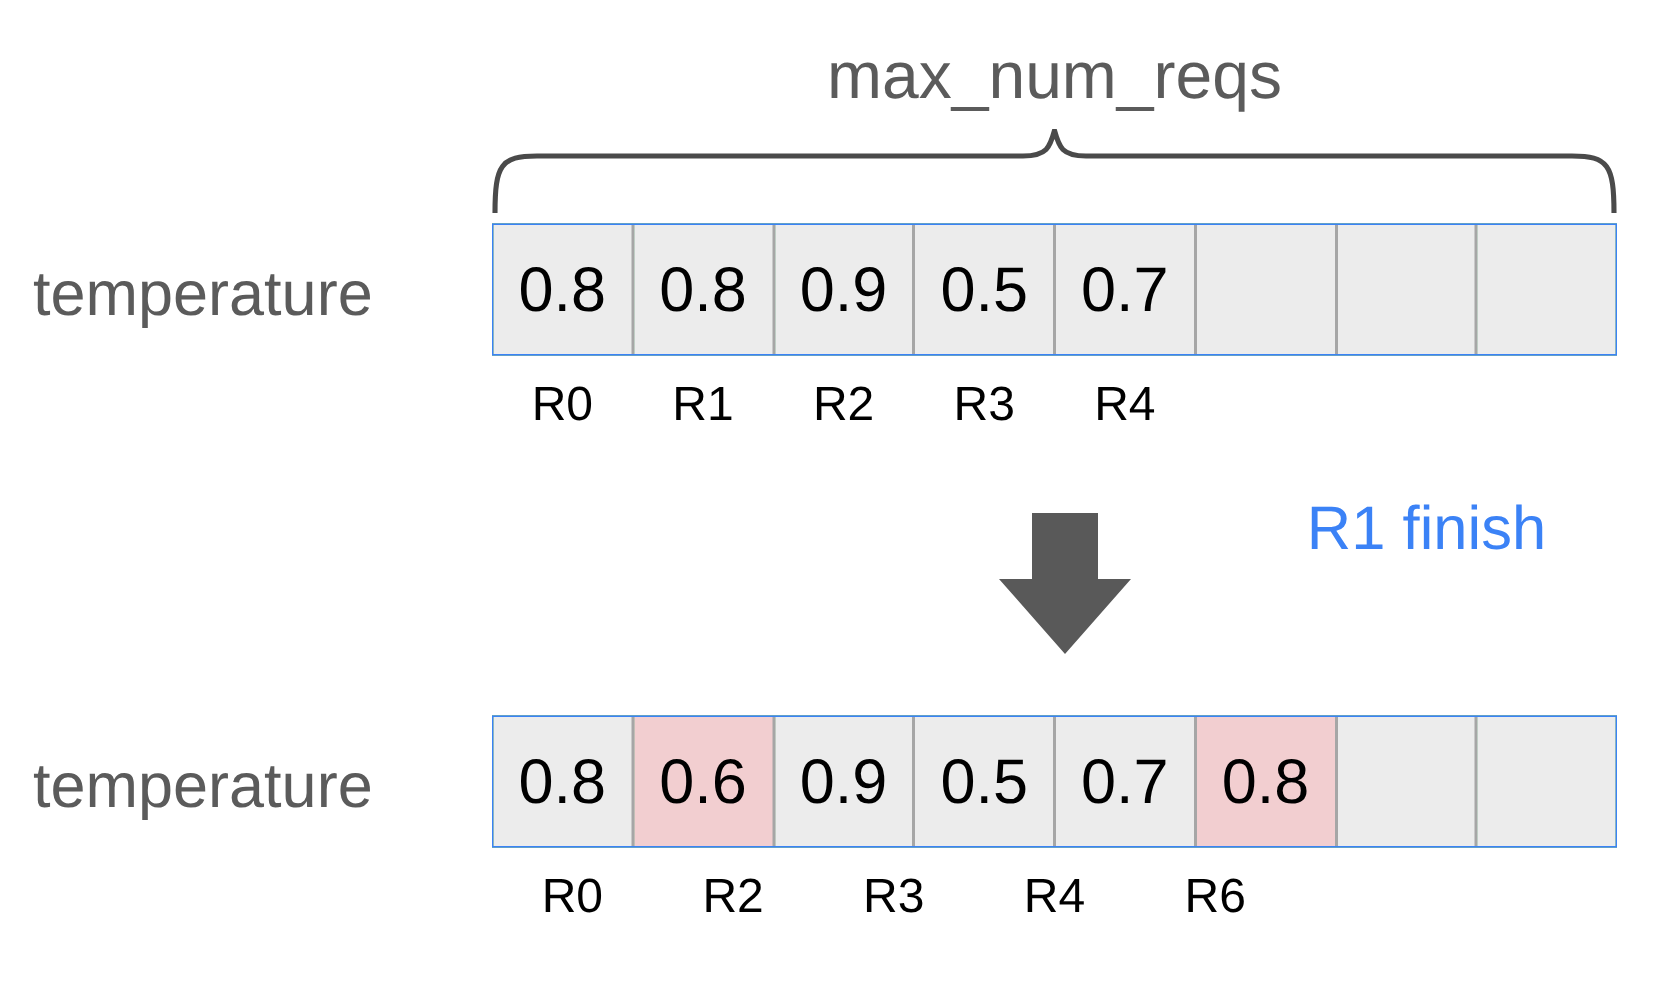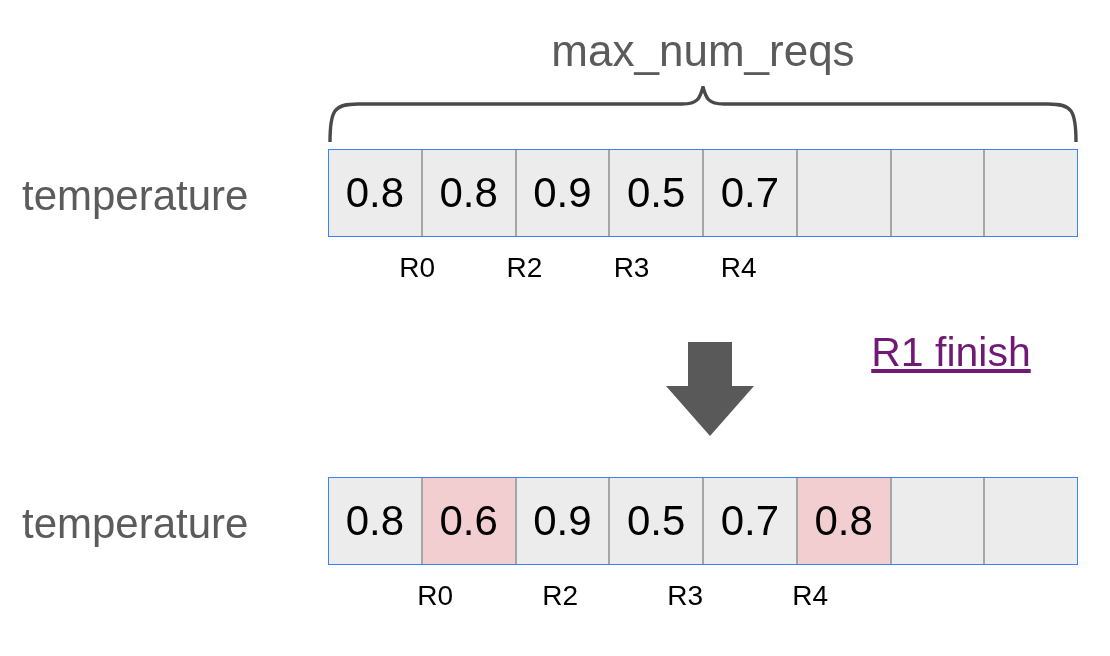--- a/index.html
+++ b/index.html
@@ -93,22 +93,22 @@
     left: 328px;
     width: 750px;
     display: flex;
   }
   .ids.top { top: 253px; }
   .ids.bot { top: 581px; }
 
   .id-cell {
     flex: 1 1 0;
     min-width: 0;
-    text-align: right;
-    font-size: 28px;
+    text-align: center;
+    font-size: 32px;
     color: #000000;
     line-height: 1.05;
     white-space: nowrap;
   }
   .id-cell.blank { color: transparent; }
 
   
   .arrow-svg {
     position: absolute;
     left: 664px;
@@ -119,23 +119,22 @@
 
   
   .note {
     position: absolute;
     left: 806px;
     top: 328px;
     width: 290px;
     text-align: center;
     font-size: 41px;
     line-height: 1.18;
-    color: #701a75;
-    white-space: nowrap;
-    text-decoration: underline;
+    color: #3b82f6;
+    white-space: nowrap;
   }
   .note div { display: block; }
 </style>
 </head>
 <body>
 
 <div class="stage">
 
   <div class="brace-label">max_num_reqs</div>
 
@@ -157,20 +156,21 @@
     <div class="cell">0.9</div>
     <div class="cell">0.5</div>
     <div class="cell">0.7</div>
     <div class="cell empty"></div>
     <div class="cell empty"></div>
     <div class="cell empty"></div>
   </div>
 
   <div class="ids top">
     <div class="id-cell">R0</div>
+    <div class="id-cell">R1</div>
     <div class="id-cell">R2</div>
     <div class="id-cell">R3</div>
     <div class="id-cell">R4</div>
     <div class="id-cell blank"></div>
     <div class="id-cell blank"></div>
     <div class="id-cell blank"></div>
   </div>
 
   <svg class="arrow-svg" viewBox="0 0 92 94">
     <path d="M 24 0 L 68 0 L 68 44 L 90 44 L 46 94 L 2 44 L 24 44 Z" fill="#595959"></path>
@@ -191,17 +191,18 @@
     <div class="cell hl">0.8</div>
     <div class="cell empty"></div>
     <div class="cell empty"></div>
   </div>
 
   <div class="ids bot">
     <div class="id-cell">R0</div>
     <div class="id-cell">R2</div>
     <div class="id-cell">R3</div>
     <div class="id-cell">R4</div>
+    <div class="id-cell">R6</div>
     <div class="id-cell blank"></div>
     <div class="id-cell blank"></div>
   </div>
 
 </div>
 
 </body></html>

